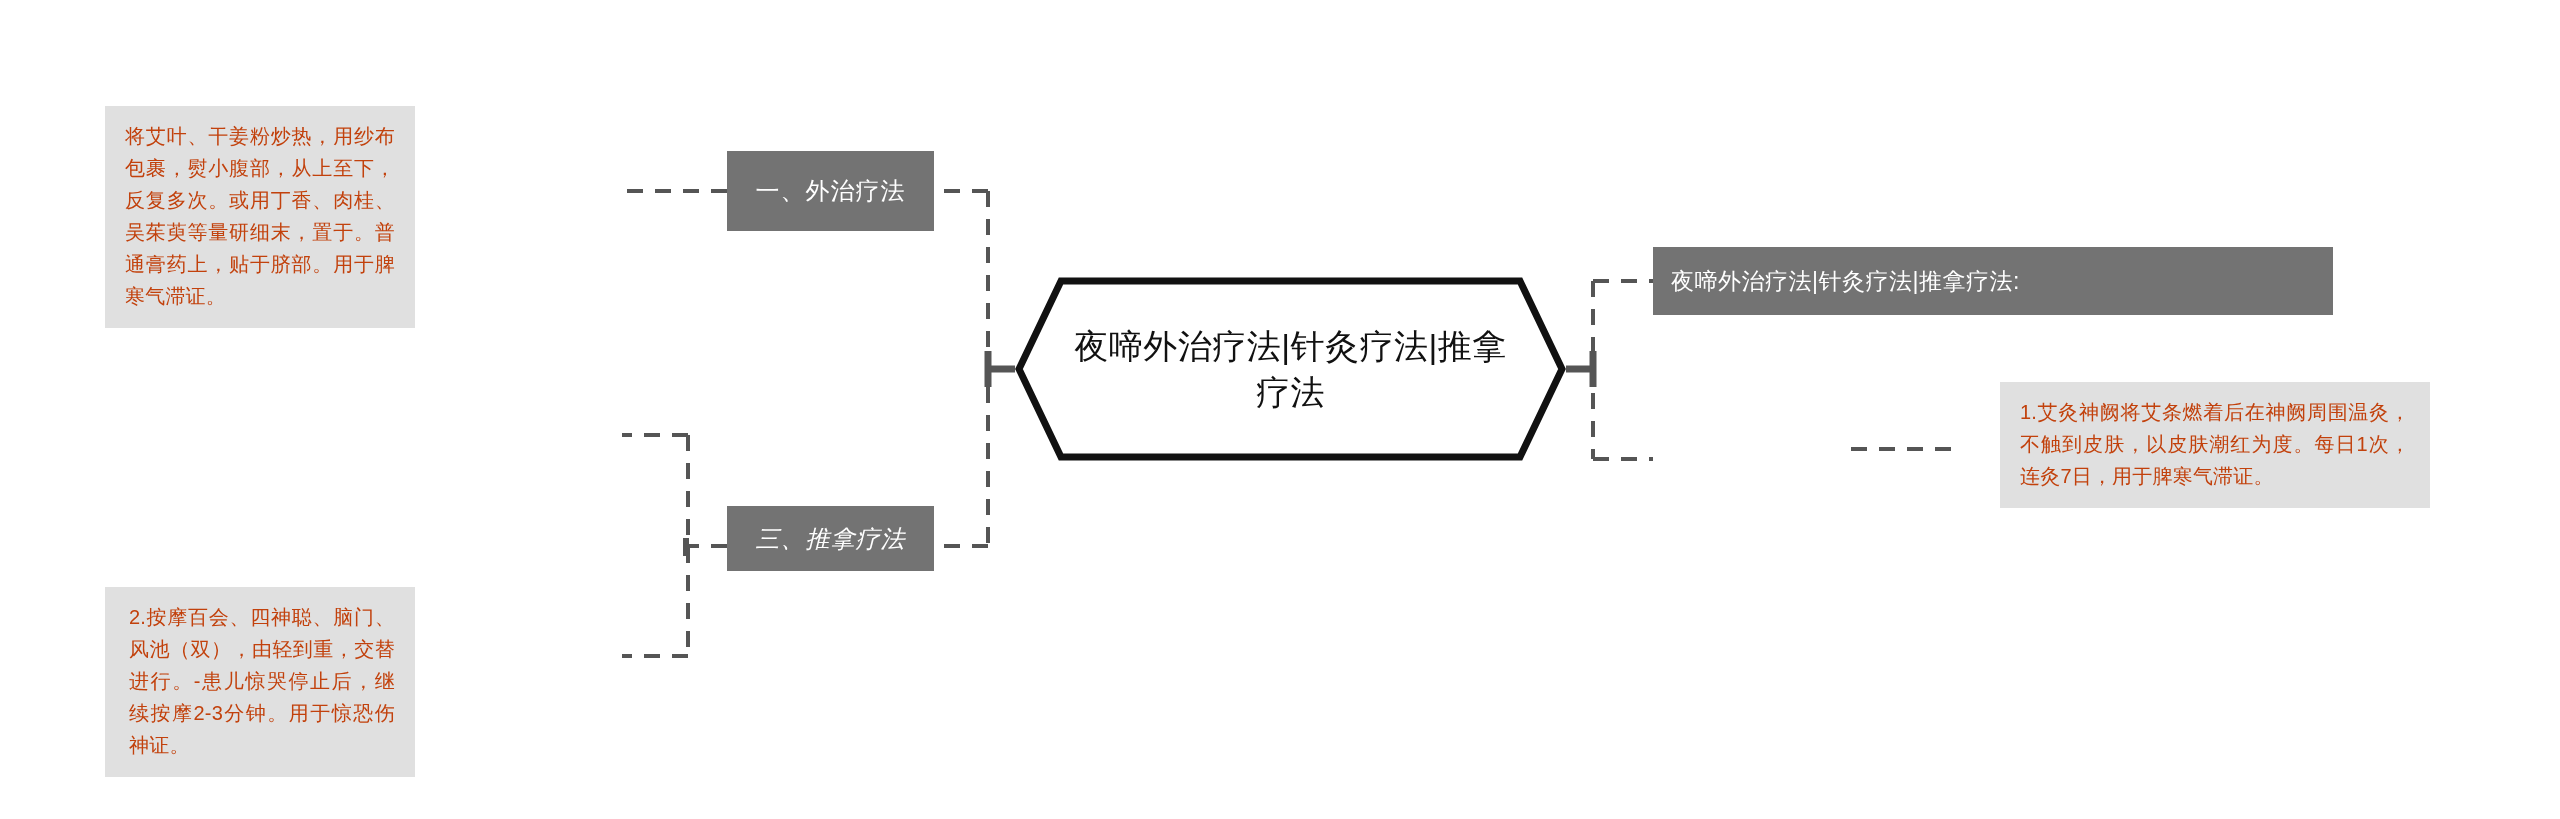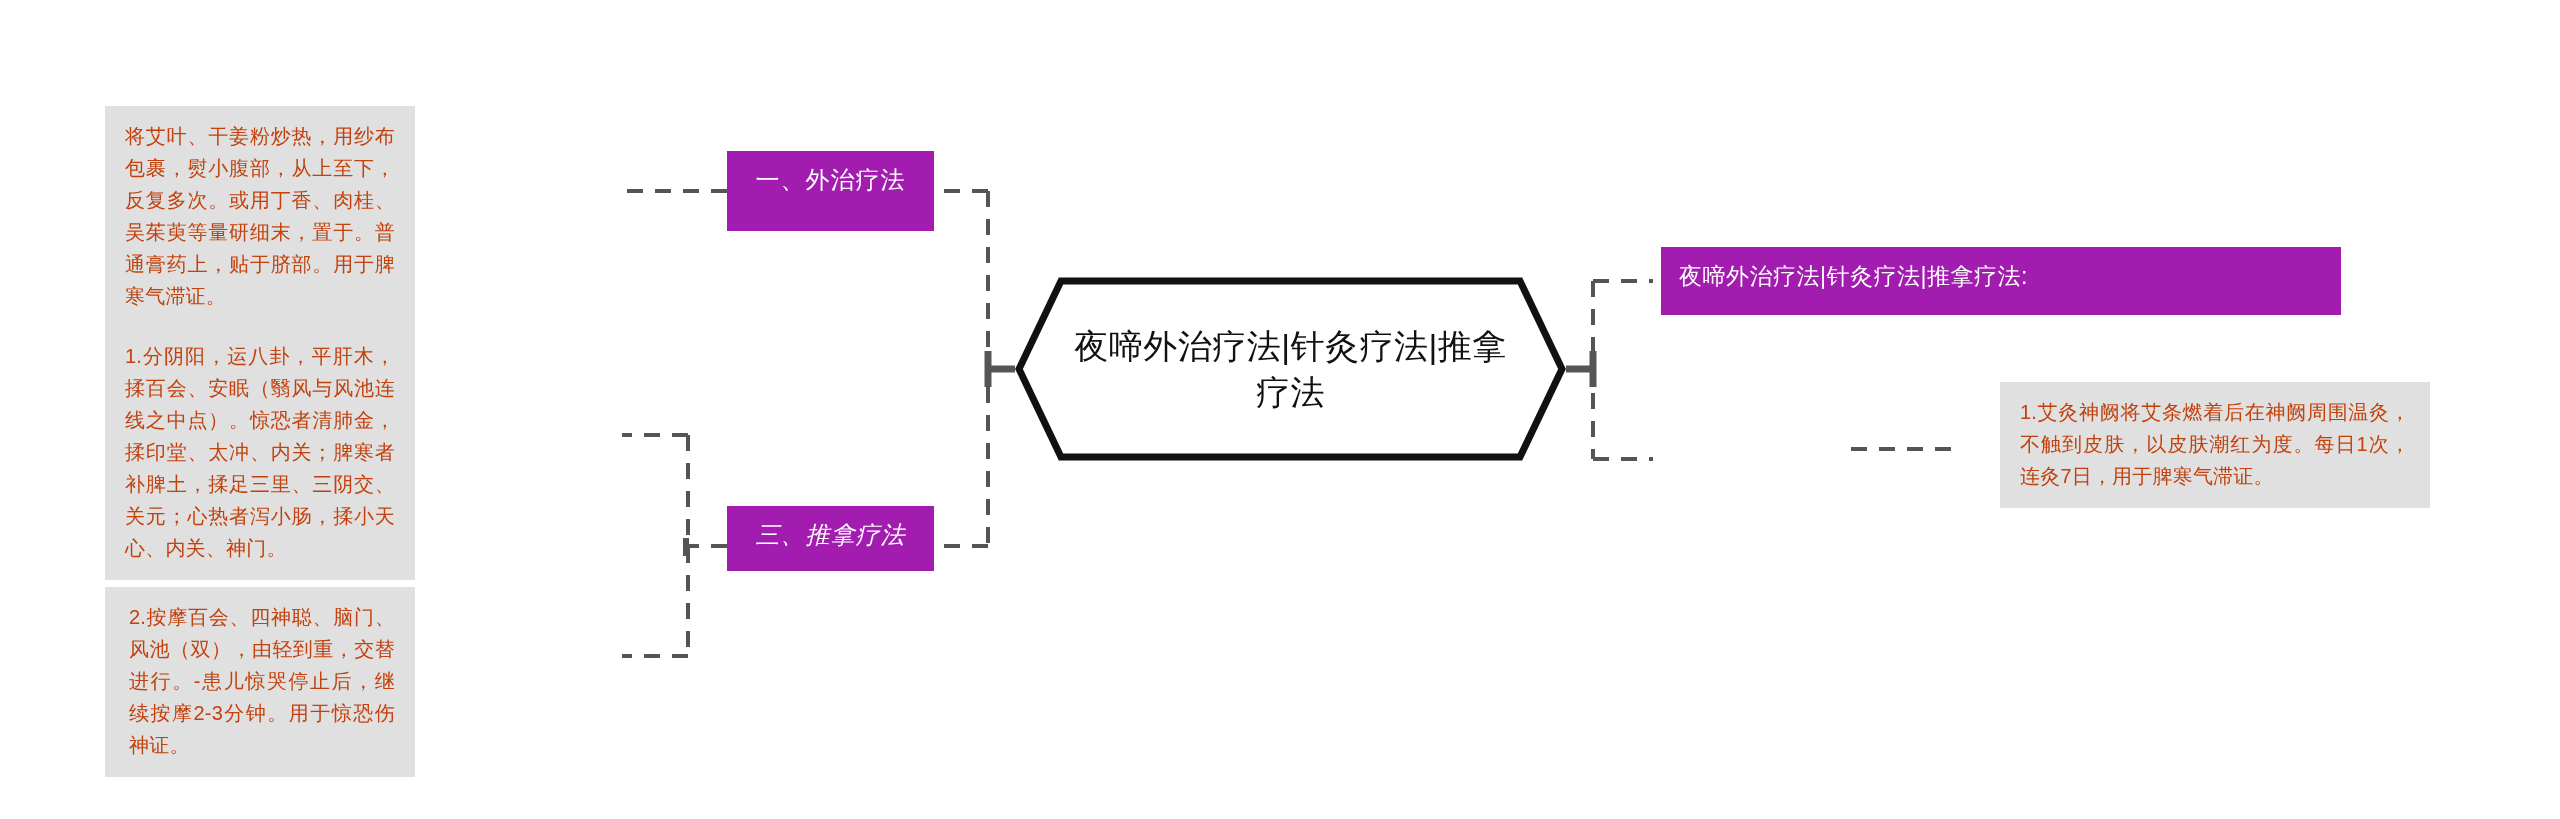--- a/index.html
+++ b/index.html
@@ -38,26 +38,26 @@
     font-size: 20px;
     line-height: 32px;
     padding: 14px 20px 16px 20px;
     text-align: justify;
     letter-spacing: 0.2px;
     white-space: pre-wrap;
     word-break: break-all;
   }
   
   .cat {
-    background: #a21caf;
+    background: #737373;
     color: #ffffff;
     font-size: 24px;
     line-height: 34px;
     display: flex;
-    align-items: flex-start;
+    align-items: center;
     justify-content: center;
     padding: 12px 18px;
     letter-spacing: 1px;
     text-align: center;
   }
   .cat.left-align {
     justify-content: flex-start;
     letter-spacing: 0.5px;
   }
   
@@ -128,41 +128,40 @@
       <path d="M 688 656 L 622 656"></path>
     </g>
 
     <g fill="none" stroke="#555555" stroke-width="6">
       <path d="M 686 538 L 686 556"></path>
     </g>
   </svg>
 
   <div class="node leaf" style="left:105px; top:106px; width:310px;">将艾叶、干姜粉炒热，用纱布包裹，熨小腹部，从上至下，反复多次。或用丁香、肉桂、吴茱萸等量研细末，置于。普通膏药上，贴于脐部。用于脾寒气滞证。</div>
 
-  <div class="node leaf" style="left:105px; top:326px; width:310px;">1.分阴阳，运八卦，平肝木，揉百会、安眠（翳风与风池连线之中点）。惊恐者清肺金，揉印堂、太冲、内关；脾寒者补脾土，揉足三里、三阴交、关元；心热者泻小肠，揉小天心、内关、神门。</div>
 
   <div class="node leaf" style="left:105px; top:587px; width:310px;padding-left:24px;">2.按摩百会、四神聪、脑门、风池（双），由轻到重，交替进行。-患儿惊哭停止后，继续按摩2-3分钟。用于惊恐伤神证。</div>
 
   <div class="node cat" style="left:727px; top:151px; width:207px; height:80px;">
     <span>一、外治疗法</span>
   </div>
 
   <div class="node cat" style="left:727px; top:506px; width:207px; height:65px;font-style:italic;">
     <span>三、推拿疗法</span>
   </div>
 
   <div class="node root" style="left:1015px; top:277px; width:551px; height:184px;">
     <div class="hex-wrap">
       <svg class="hexshape" viewBox="0 0 551 184" preserveAspectRatio="none">
         <polygon points="46,4 505,4 547,92 505,180 46,180 4,92" fill="#ffffff" stroke="#111111" stroke-width="7" stroke-linejoin="miter"></polygon>
       </svg>
       <div class="hex-label">夜啼外治疗法|针灸疗法|推拿疗法</div>
     </div>
   </div>
 
-  <div class="node cat left-align" style="left:1653px; top:247px; width:680px; height:68px; font-size:23px;margin-left:8px;">
+  <div class="node cat left-align" style="left:1653px; top:247px; width:680px; height:68px; font-size:23px;">
     <span>夜啼外治疗法|针灸疗法|推拿疗法:</span>
   </div>
 
 
   <div class="node leaf" style="left:1955px; top:382px; width:430px;margin-left:45px;">1.艾灸神阙将艾条燃着后在神阙周围温灸，不触到皮肤，以皮肤潮红为度。每日1次，连灸7日，用于脾寒气滞证。</div>
 
 </div>
 
 </body></html>

